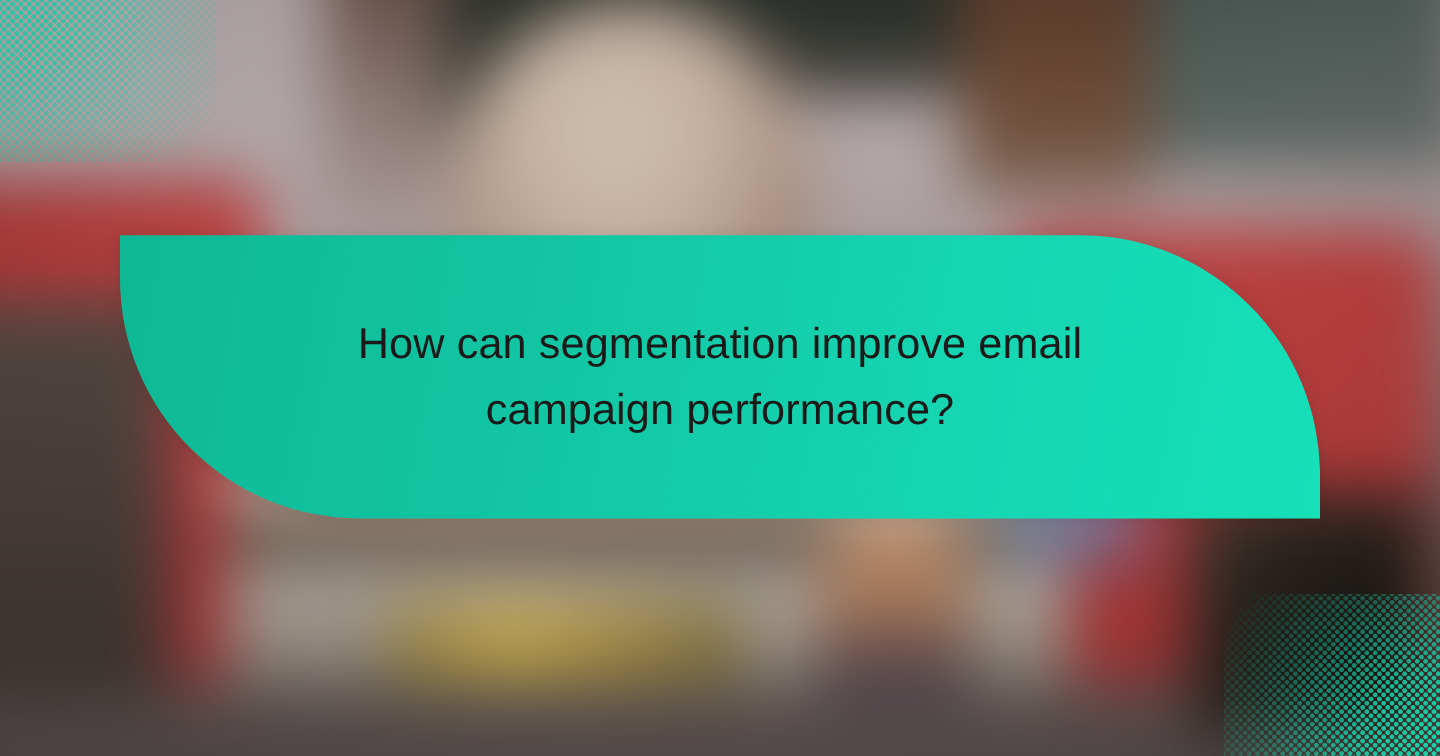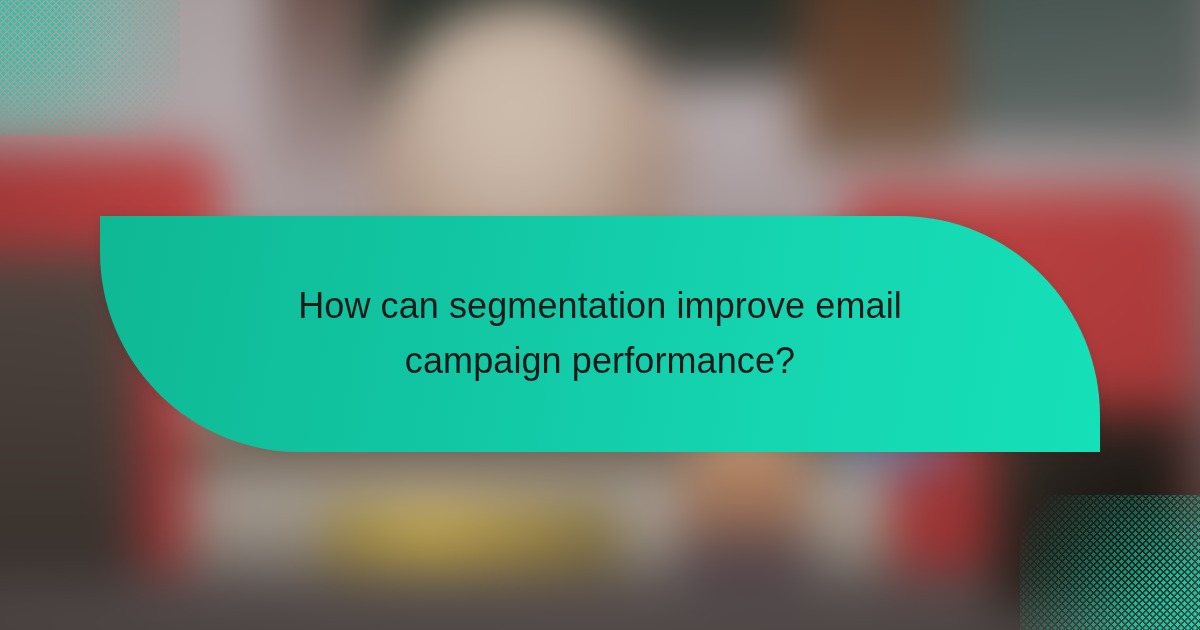--- a/index.html
+++ b/index.html
@@ -161,21 +161,20 @@
     width: 1000px;
     height: 236px;
     background: linear-gradient(100deg, #0fb894 0%, #12c7a4 38%, #16d6b2 70%, #15e0b8 100%);
     border-radius: 0 200px 0 200px;
     display: flex;
     align-items: center;
     justify-content: center;
     box-sizing: border-box;
     padding: 0 120px;
     box-shadow: 0 2px 14px rgba(0,0,0,.10);
-    margin-top: 20px;
   }
   .question-text {
     margin: 0;
     text-align: center;
     font-size: 36px;
     line-height: 1.52;
     font-weight: 400;
     color: #1a1a1a;
     letter-spacing: .1px;
     max-width: 680px;

